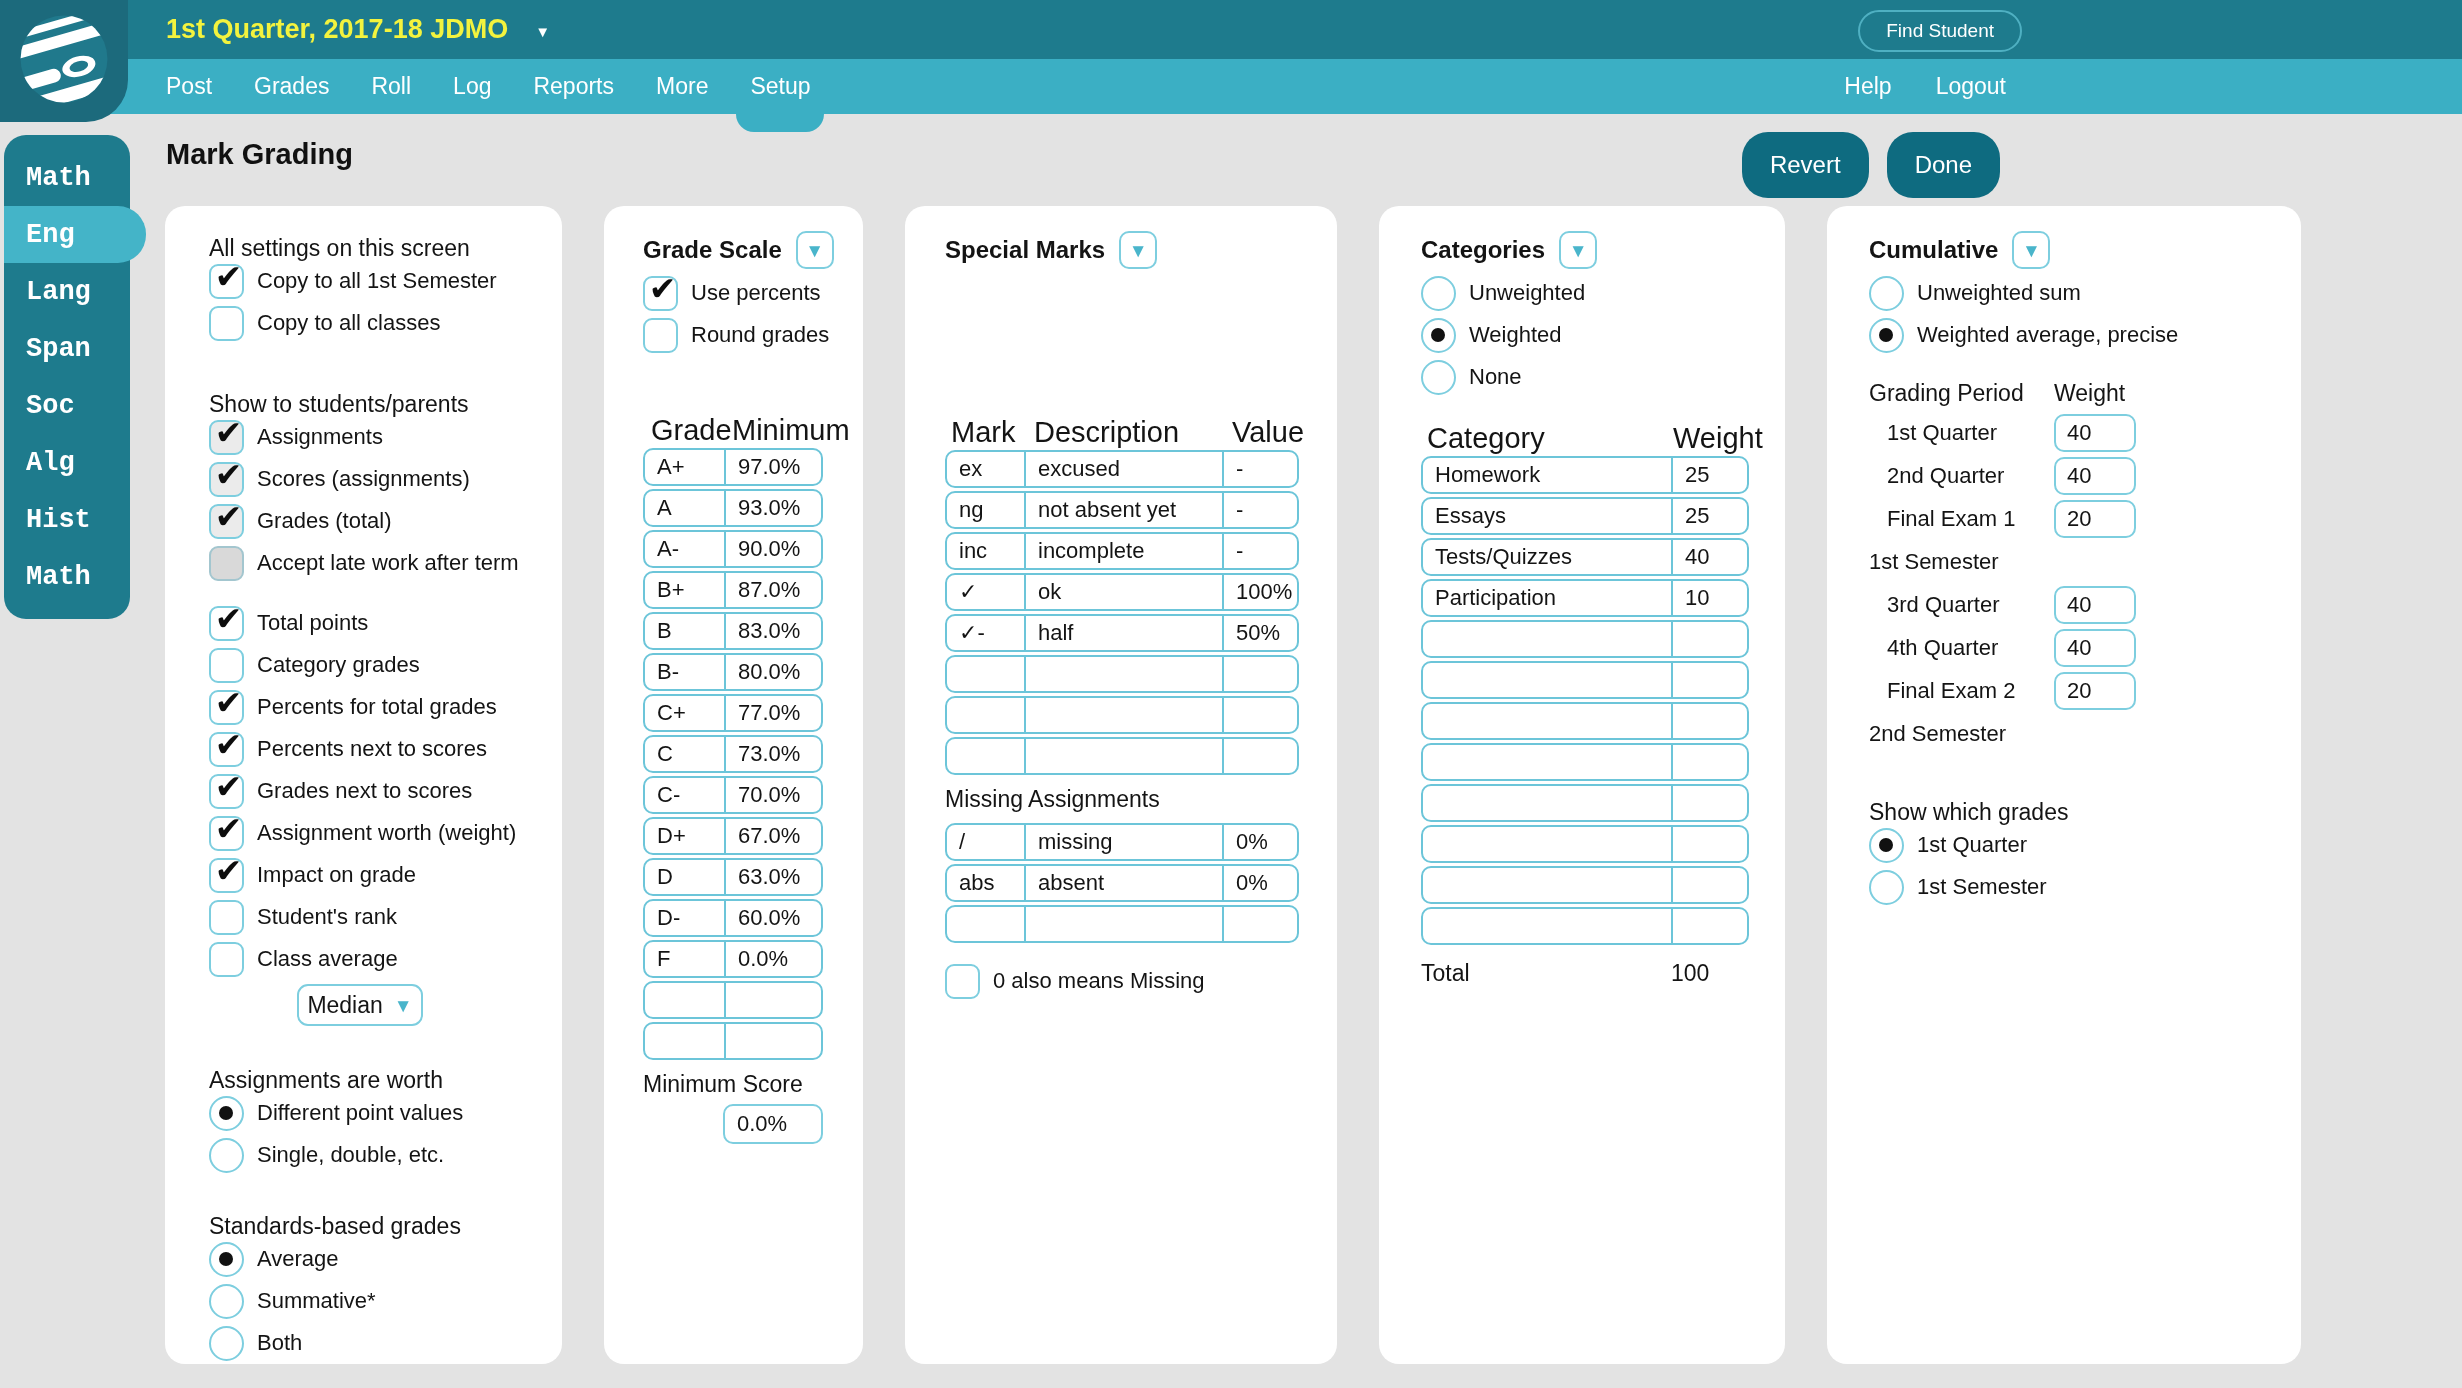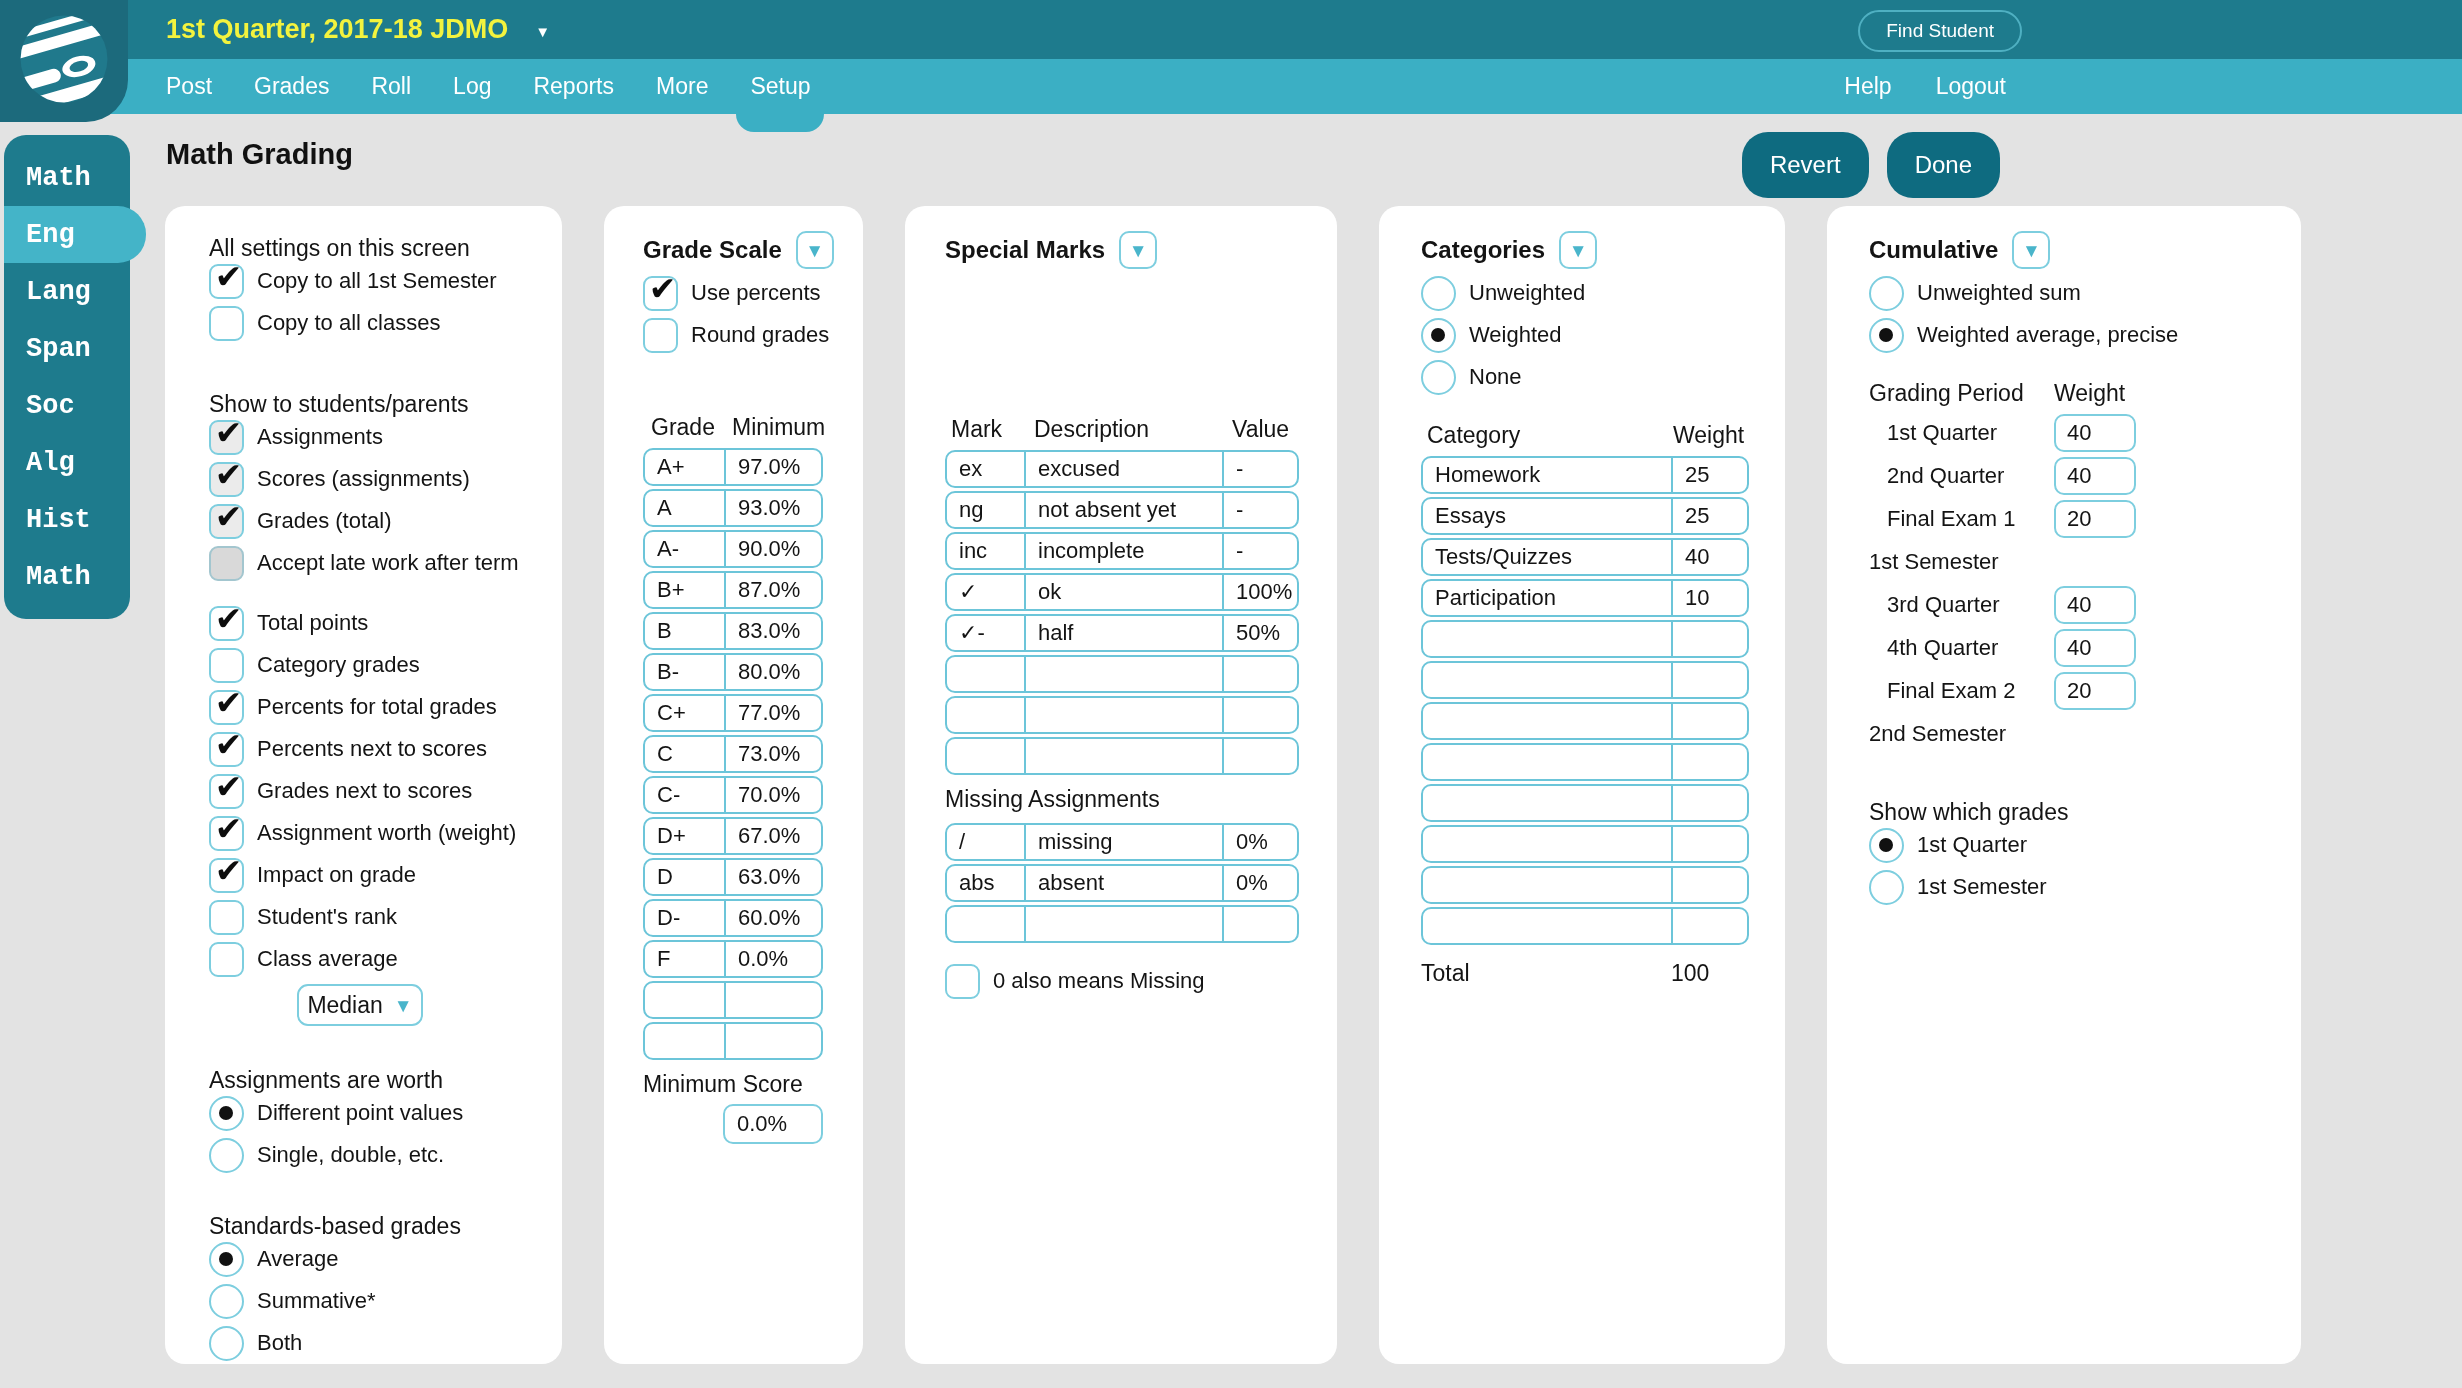--- a/index.html
+++ b/index.html
@@ -66,21 +66,21 @@
   .cb.gray{background:#ebebeb;}
   .cb.disabled{background:#d9d9d9;border-color:#a3c6cf;}
   .radio{box-sizing:border-box;width:35px;height:35px;border:2.5px solid #7dcedf;border-radius:50%;background:#fff;flex:none;position:relative;}
   .radio.selected::after{content:"";position:absolute;left:8px;top:8px;width:14px;height:14px;background:#111;border-radius:50%;}
   .lbl{margin-left:13px;font-size:22px;white-space:nowrap;}
 
   .median{box-sizing:border-box;width:126px;height:42px;border:2.5px solid #7dcedf;border-radius:11px;background:#fff;
     margin:6px 0 0 88px;display:flex;align-items:center;justify-content:center;gap:11px;font-size:23px;cursor:pointer;}
 
   
-  .thead{display:flex;height:26px;margin-bottom:8px;font-size:23px;white-space:nowrap;}
+  .thead{display:flex;height:26px;margin-bottom:8px;font-size:29px;white-space:nowrap;}
   .trow{box-sizing:border-box;display:flex;align-items:stretch;height:38px;border:2px solid #6cc5d9;border-radius:10px;
     background:#fff;margin-bottom:3px;overflow:hidden;}
   .trow .c{box-sizing:border-box;display:flex;align-items:center;padding-left:12px;font-size:22px;white-space:nowrap;
     border-left:2px solid #6cc5d9;}
   .trow .c:first-child{border-left:none;}
 
   .gs-head .h1{box-sizing:border-box;width:79px;padding-left:8px;}
   .gs-head .h2{padding-left:10px;}
   .gs-row{width:180px;}
   .gs-row .g{width:79px;flex:none;}
@@ -171,21 +171,21 @@
   <div class="side-item">Math</div>
       <div class="side-item active">Eng</div>
       <div class="side-item">Lang</div>
       <div class="side-item">Span</div>
       <div class="side-item">Soc</div>
       <div class="side-item">Alg</div>
       <div class="side-item">Hist</div>
       <div class="side-item">Math</div>
     </div>
 
-  <div class="page-title">Math Grading</div>
+  <div class="page-title">Mark Grading</div>
   <div class="actions">
     <div class="pill-btn">Revert</div>
     <div class="pill-btn">Done</div>
   </div>
 
   <div class="panels">
 
     <section class="panel p1">
       <div class="s-title">All settings on this screen</div>
       <div>

